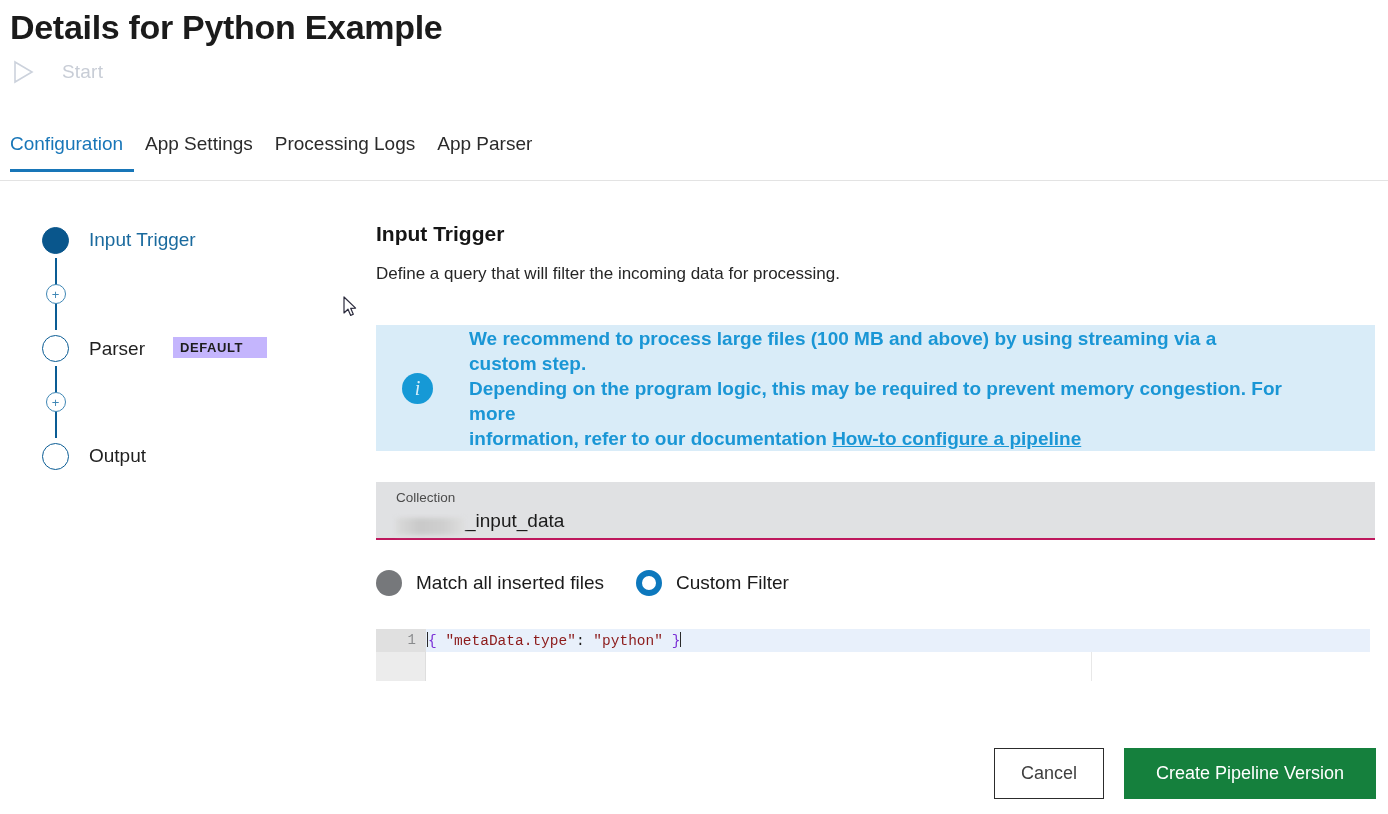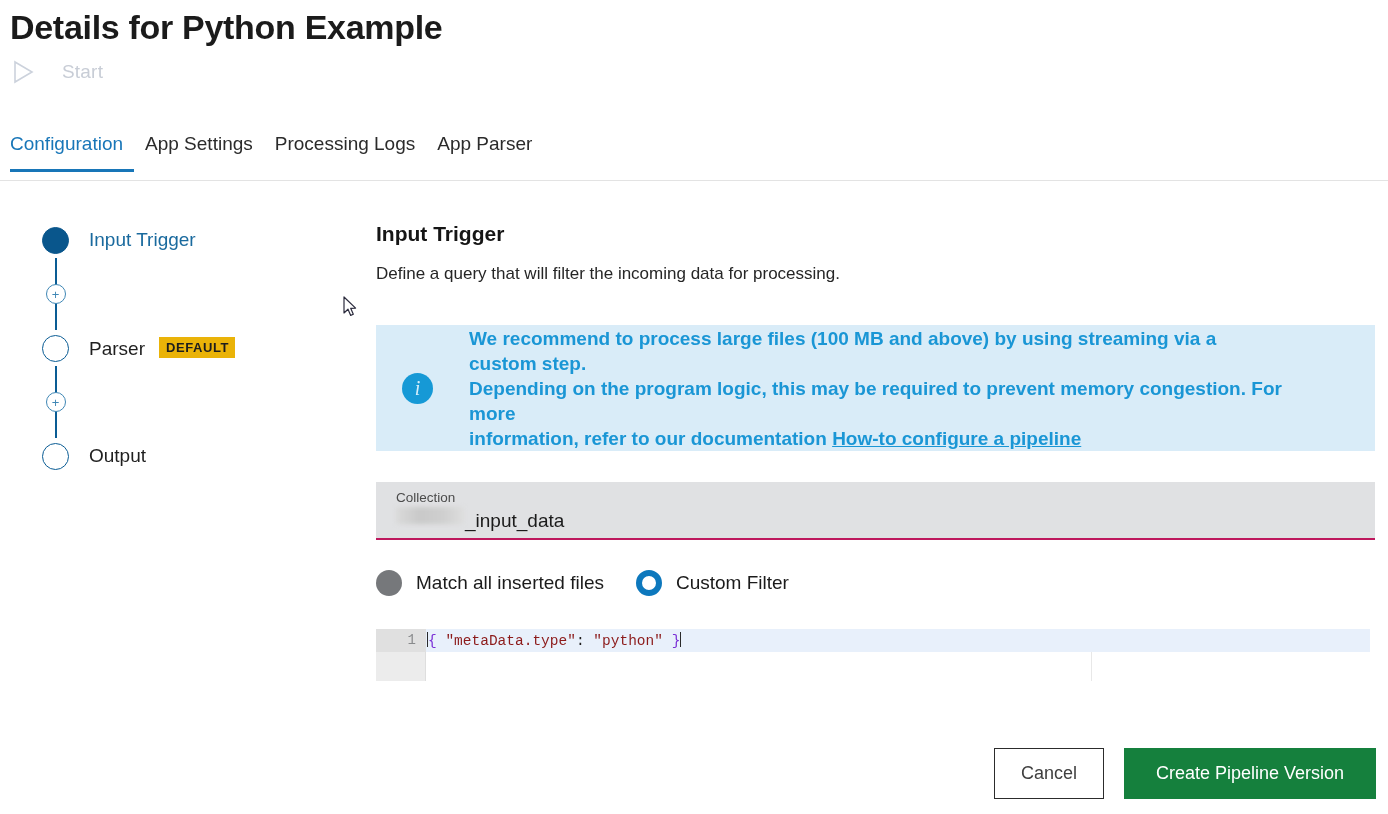--- a/index.html
+++ b/index.html
@@ -106,27 +106,27 @@
   .node.hollow { background: #ffffff; border: 1.6px solid #0a5c94; }
   .step-label {
     margin-left: 20px;
     font-size: 19px;
     white-space: nowrap;
   }
   .step-label.sel { color: #1a6a9e; }
   .step-label.norm { color: #1f1f1f; }
   .badge {
     display: inline-block;
-    margin-left: 14px;
-    background: #eab308;
+    margin-left: 28px;
+    background: #c4b5fd;
     color: #1d1d1d;
     font-size: 13px;
     font-weight: bold;
     letter-spacing: 0.6px;
-    padding: 3px 6px 3px 7px;
+    padding: 3px 24px 3px 7px;
     vertical-align: 3px;
   }
   .connector {
     position: relative;
     width: 27px;
     display: flex;
     justify-content: center;
     align-items: center;
   }
   .connector .line {
@@ -229,21 +229,21 @@
   .field-label {
     font-size: 13.5px;
     color: #4b4b4b;
     line-height: 18px;
   }
   .field-value {
     font-size: 19px;
     color: #1b1b1b;
     line-height: 28px;
     display: flex;
-    align-items: flex-start;
+    align-items: flex-end;
   }
   .redacted {
     display: inline-block;
     width: 68px;
     height: 17px;
     background: linear-gradient(90deg,#dadada,#c9c9c9 35%,#cfcfcf 70%,#dedede);
     filter: blur(2.2px);
     margin-right: 1px;
     border-radius: 1px;
   }

